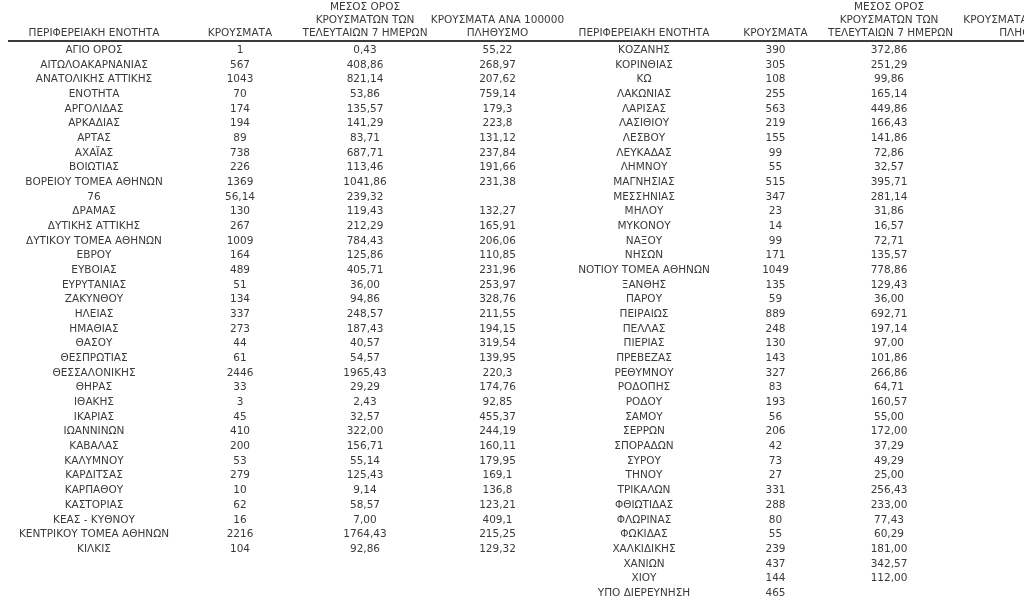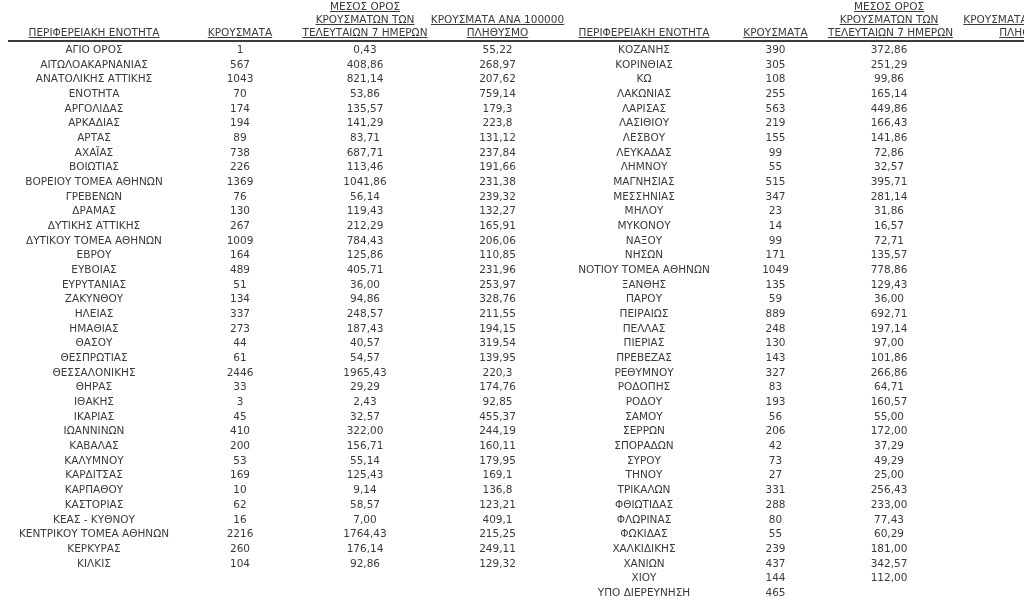--- a/index.html
+++ b/index.html
@@ -13,21 +13,21 @@
   .table-left  { left:8px;   --c1:172px; --c2:120px; --c3:130px; --c4:135px; width:557px; }
   .table-right { left:565px; --c1:158px; --c2:105px; --c3:122px; --c4:160px; width:545px; }
   .thead {
     display:grid; grid-template-columns:var(--c1) var(--c2) var(--c3) var(--c4);
     height:40px; box-sizing:content-box;
     border-bottom:2px solid #3b3b3b;
   }
   .th {
     display:flex; flex-direction:column; justify-content:flex-end;
     text-align:center; font-size:10.5px; line-height:13px;
-    padding-bottom:1px; white-space:nowrap;text-decoration:underline;
+    padding-bottom:1px; white-space:nowrap;
   }
   .tbody { display:block; }
   .tr {
     display:grid; grid-template-columns:var(--c1) var(--c2) var(--c3) var(--c4);
     height:14.68px; align-items:center;
   }
   .td {
     text-align:center; font-size:10.5px; line-height:14.68px;
     white-space:nowrap;
   }
@@ -109,21 +109,20 @@
           <div class="td">113,46</div>
           <div class="td">191,66</div>
         </div>
         <div class="tr">
           <div class="td">ΒΟΡΕΙΟΥ ΤΟΜΕΑ ΑΘΗΝΩΝ</div>
           <div class="td">1369</div>
           <div class="td">1041,86</div>
           <div class="td">231,38</div>
         </div>
         <div class="tr">
-          <div class="td">ΓΡΕΒΕΝΩΝ</div>
           <div class="td">76</div>
           <div class="td">56,14</div>
           <div class="td">239,32</div>
         </div>
         <div class="tr">
           <div class="td">ΔΡΑΜΑΣ</div>
           <div class="td">130</div>
           <div class="td">119,43</div>
           <div class="td">132,27</div>
         </div>
@@ -224,21 +223,21 @@
           <div class="td">160,11</div>
         </div>
         <div class="tr">
           <div class="td">ΚΑΛΥΜΝΟΥ</div>
           <div class="td">53</div>
           <div class="td">55,14</div>
           <div class="td">179,95</div>
         </div>
         <div class="tr">
           <div class="td">ΚΑΡΔΙΤΣΑΣ</div>
-          <div class="td">169</div>
+          <div class="td">279</div>
           <div class="td">125,43</div>
           <div class="td">169,1</div>
         </div>
         <div class="tr">
           <div class="td">ΚΑΡΠΑΘΟΥ</div>
           <div class="td">10</div>
           <div class="td">9,14</div>
           <div class="td">136,8</div>
         </div>
         <div class="tr">
@@ -251,26 +250,20 @@
           <div class="td">ΚΕΑΣ - ΚΥΘΝΟΥ</div>
           <div class="td">16</div>
           <div class="td">7,00</div>
           <div class="td">409,1</div>
         </div>
         <div class="tr">
           <div class="td">ΚΕΝΤΡΙΚΟΥ ΤΟΜΕΑ ΑΘΗΝΩΝ</div>
           <div class="td">2216</div>
           <div class="td">1764,43</div>
           <div class="td">215,25</div>
-        </div>
-        <div class="tr">
-          <div class="td">ΚΕΡΚΥΡΑΣ</div>
-          <div class="td">260</div>
-          <div class="td">176,14</div>
-          <div class="td">249,11</div>
         </div>
         <div class="tr">
           <div class="td">ΚΙΛΚΙΣ</div>
           <div class="td">104</div>
           <div class="td">92,86</div>
           <div class="td">129,32</div>
         </div>
       </div>
     </section>
   <section class="data-table table-right" data-table="1">

